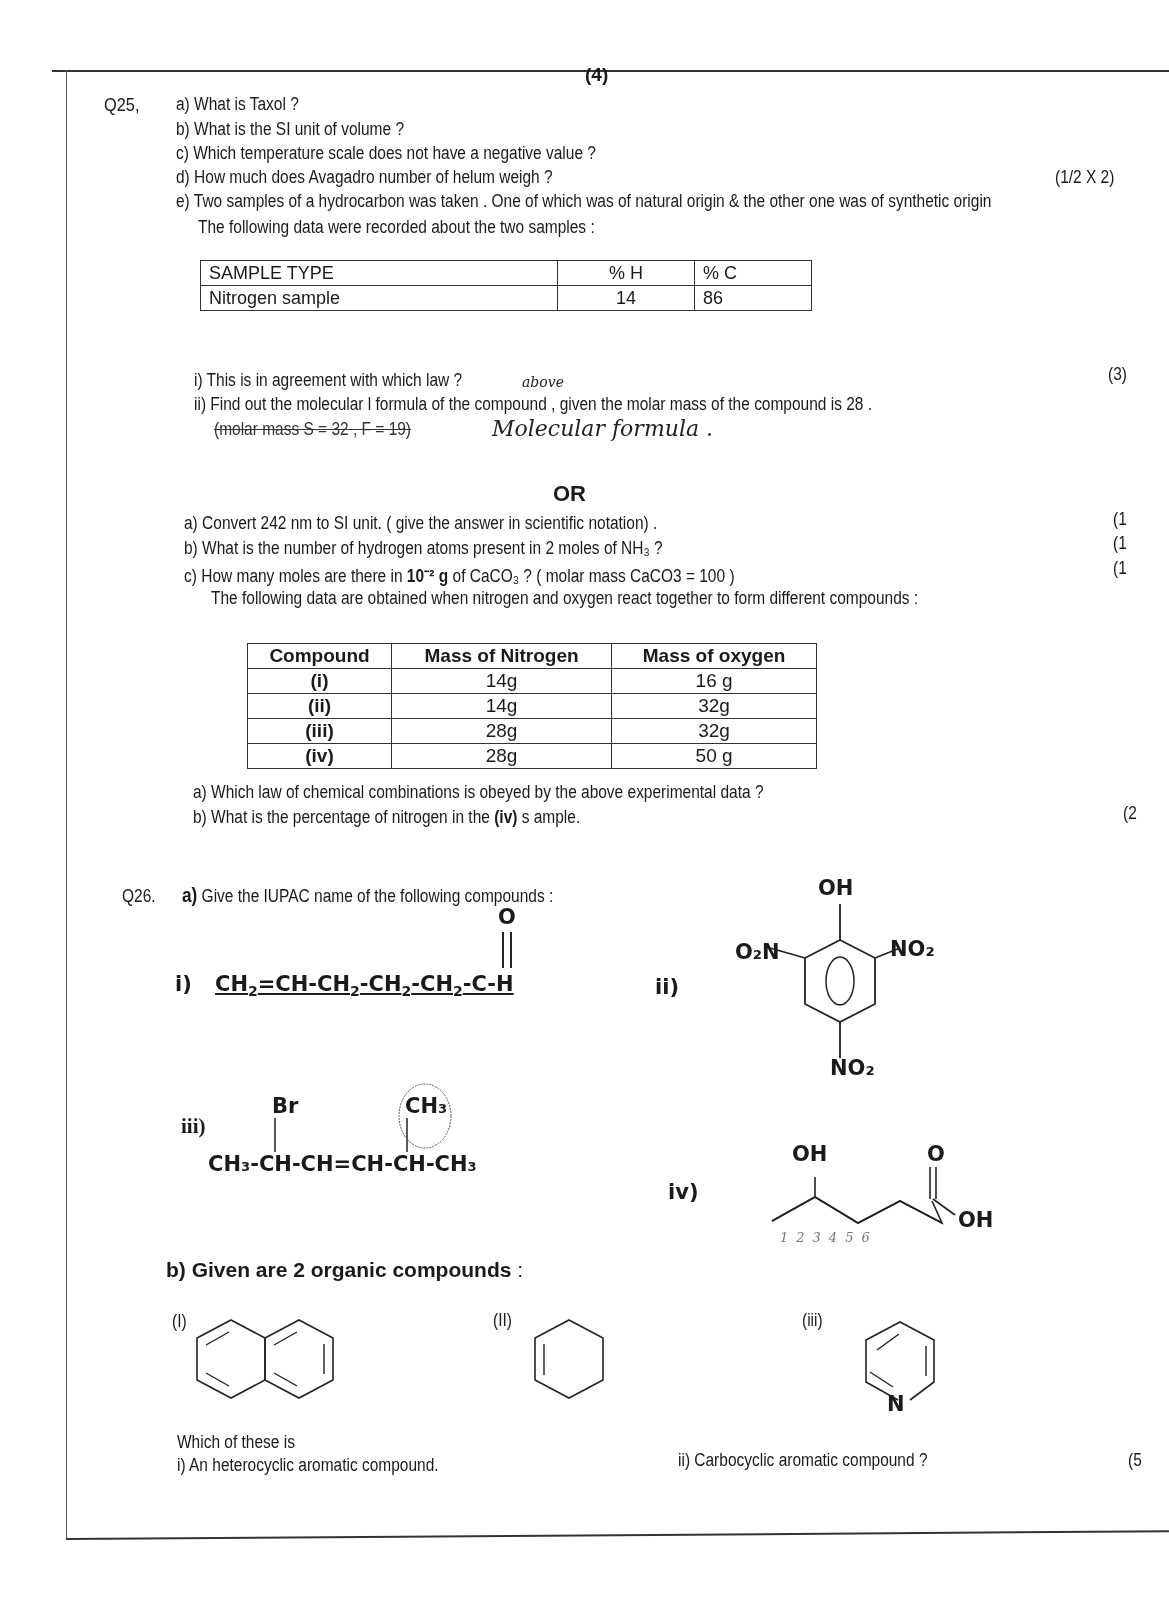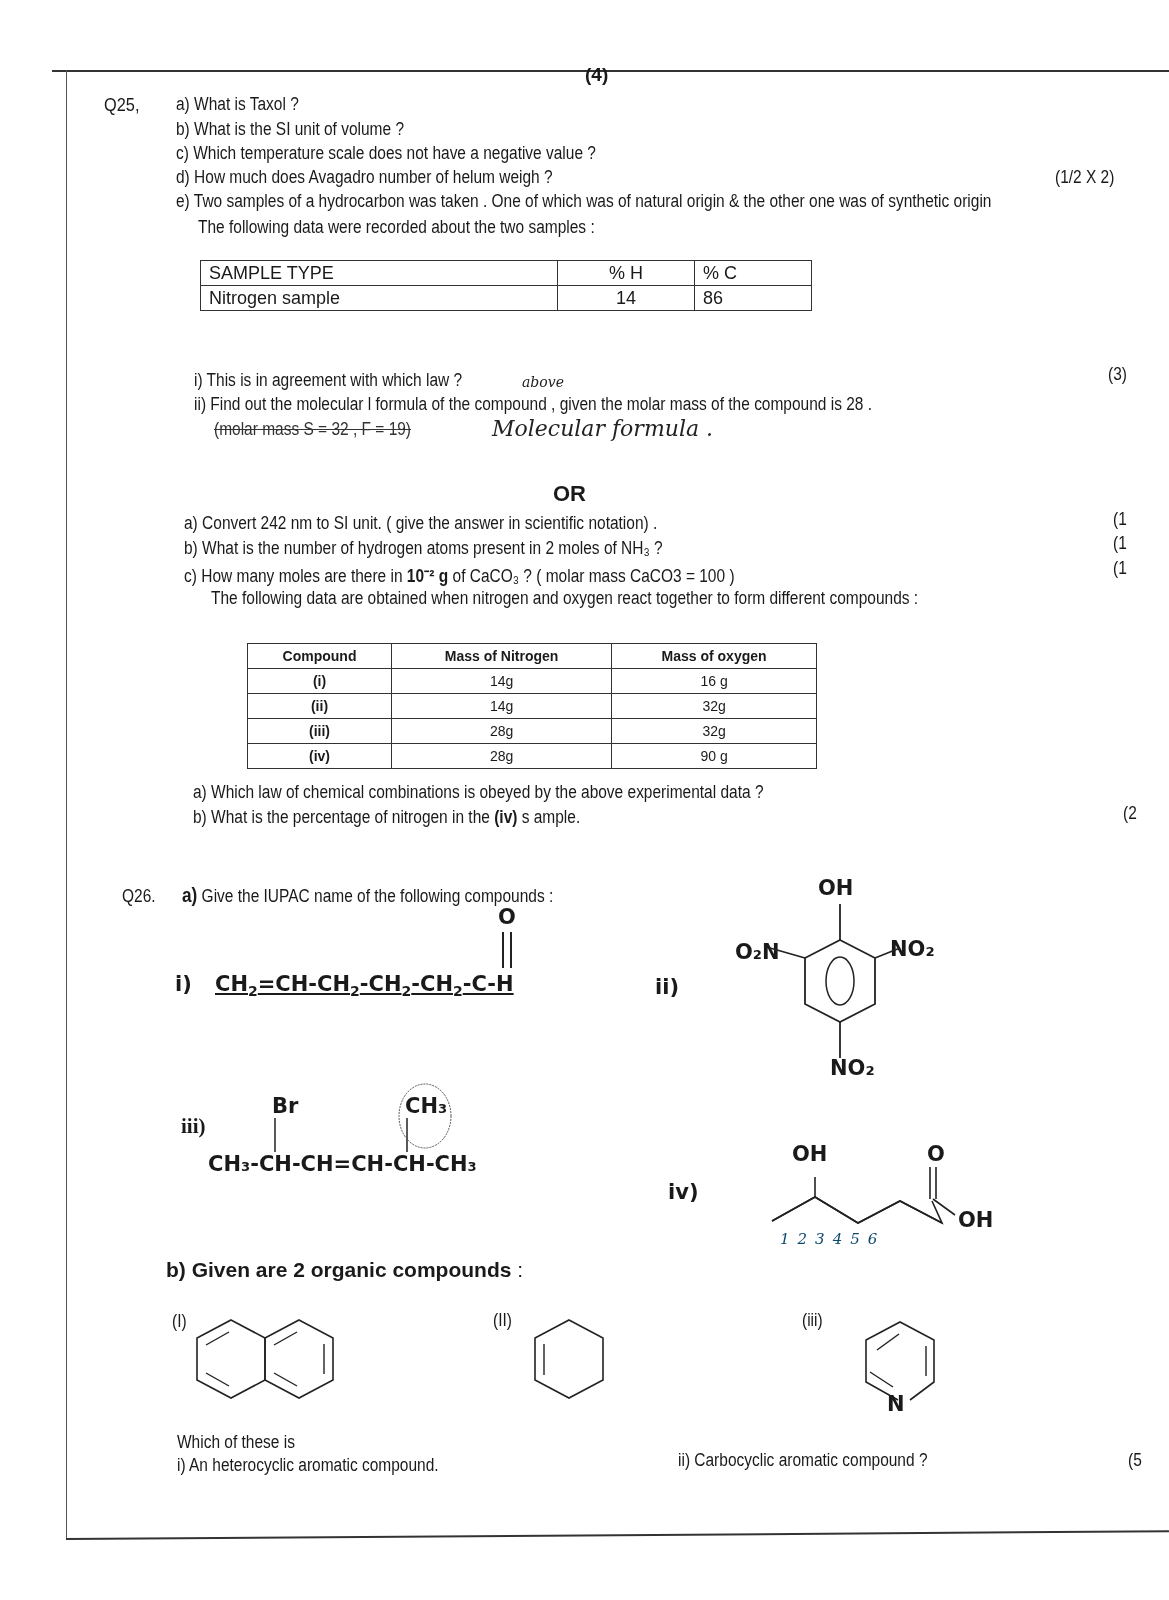--- a/index.html
+++ b/index.html
@@ -8,21 +8,21 @@
   .abs { position:absolute; white-space:nowrap; }
   .narrow { font-family:"Liberation Sans", sans-serif; font-size:18px; transform:scaleX(0.86); transform-origin:left center; }
   .bold { font-weight:bold; }
   .frame-top { position:absolute; left:52px; top:70px; width:1117px; height:0; border-top:2px solid #333; }
   .frame-left { position:absolute; left:66px; top:70px; width:0; height:1470px; border-left:1.5px solid #555; }
   .frame-bottom { position:absolute; left:66px; top:1538px; width:1103px; height:0; border-top:2px solid #333; transform:rotate(-0.4deg); transform-origin:left; }
   table.grid { position:absolute; border-collapse:collapse; font-family:"Liberation Sans", sans-serif; }
   table.grid td { border:1.5px solid #333; padding:0 8px; height:24px; font-size:18px; line-height:22px; }
   table.t1 td:first-child { text-align:left;border-radius:9px; }
   table.t1 td { text-align:left; }
-  table.t2 td { text-align:center; font-size:14px; }
+  table.t2 td { text-align:center; font-size:19px; }
   table.t2 tr:first-child td { font-weight:bold; }
   table.t2 td:first-child { font-weight:bold; }
   .hand { font-family:"DejaVu Serif", serif; font-style:italic; color:#222; }
   .strike { text-decoration:line-through; }
   .chem { font-family:"DejaVu Sans", sans-serif; font-weight:bold; font-size:21px; }
   .chem sub { font-size:14px; }
   svg { position:absolute; overflow:visible; }
 </style>
 </head>
 <body>
@@ -117,21 +117,21 @@
     <td>32g</td>
   </tr>
   <tr>
     <td>(iii)</td>
     <td>28g</td>
     <td>32g</td>
   </tr>
   <tr>
     <td>(iv)</td>
     <td>28g</td>
-    <td>90 g</td>
+    <td>50 g</td>
   </tr>
 </tbody>
   </table>
 
 <div class="abs narrow" style="left:193px;top:782px;">a) Which law of chemical combinations is obeyed by the above experimental data ?</div>
 <div class="abs narrow" style="left:193px;top:807px;">
   <span>b) What is the  percentage  of nitrogen in the  </span><span class="bold">(iv)</span><span> s ample.</span>
 </div>
 <div class="abs narrow" style="left:1123px;top:803px;">(2</div>
 
@@ -182,21 +182,21 @@
 <div class="abs chem" style="left:927px;top:1142px;">O</div>
 <div class="abs chem" style="left:958px;top:1208px;">OH</div>
 <svg style="left:770px;top:1165px;" width="200" height="90">
   <polyline points="2,56 45,32 88,58 130,36 172,58 162,36" fill="none" stroke="#222" stroke-width="1.6"></polyline>
   <polyline points="2,56 45,32 88,58 130,36 172,58" fill="none" stroke="#222" stroke-width="1.6"></polyline>
   <line x1="45" y1="32" x2="45" y2="12" stroke="#222" stroke-width="1.6"></line>
   <line x1="160" y1="2" x2="160" y2="34" stroke="#222" stroke-width="1.6"></line>
   <line x1="166" y1="2" x2="166" y2="34" stroke="#222" stroke-width="1.6"></line>
   <line x1="163" y1="34" x2="185" y2="50" stroke="#222" stroke-width="1.6"></line>
 </svg>
-<div class="abs hand" style="left:780px;top:1230px;font-size:15px;letter-spacing:8px;color:#0c4a6e;">
+<div class="abs hand" style="left:780px;top:1230px;font-size:13px;letter-spacing:8px;color:#737373;">
   <span>1</span><span>2</span><span>3</span><span>4</span><span>5</span><span>6</span>
 </div>
 
 <div class="abs" style="left:166px;top:1258px;font-size:21px;font-weight:bold;">
   <span>b)</span>
   <span>Given are 2 organic compounds</span>
   <span style="font-weight:normal;">:</span>
 </div>
 
 <div class="abs narrow" style="left:172px;top:1311px;">(I)</div>

